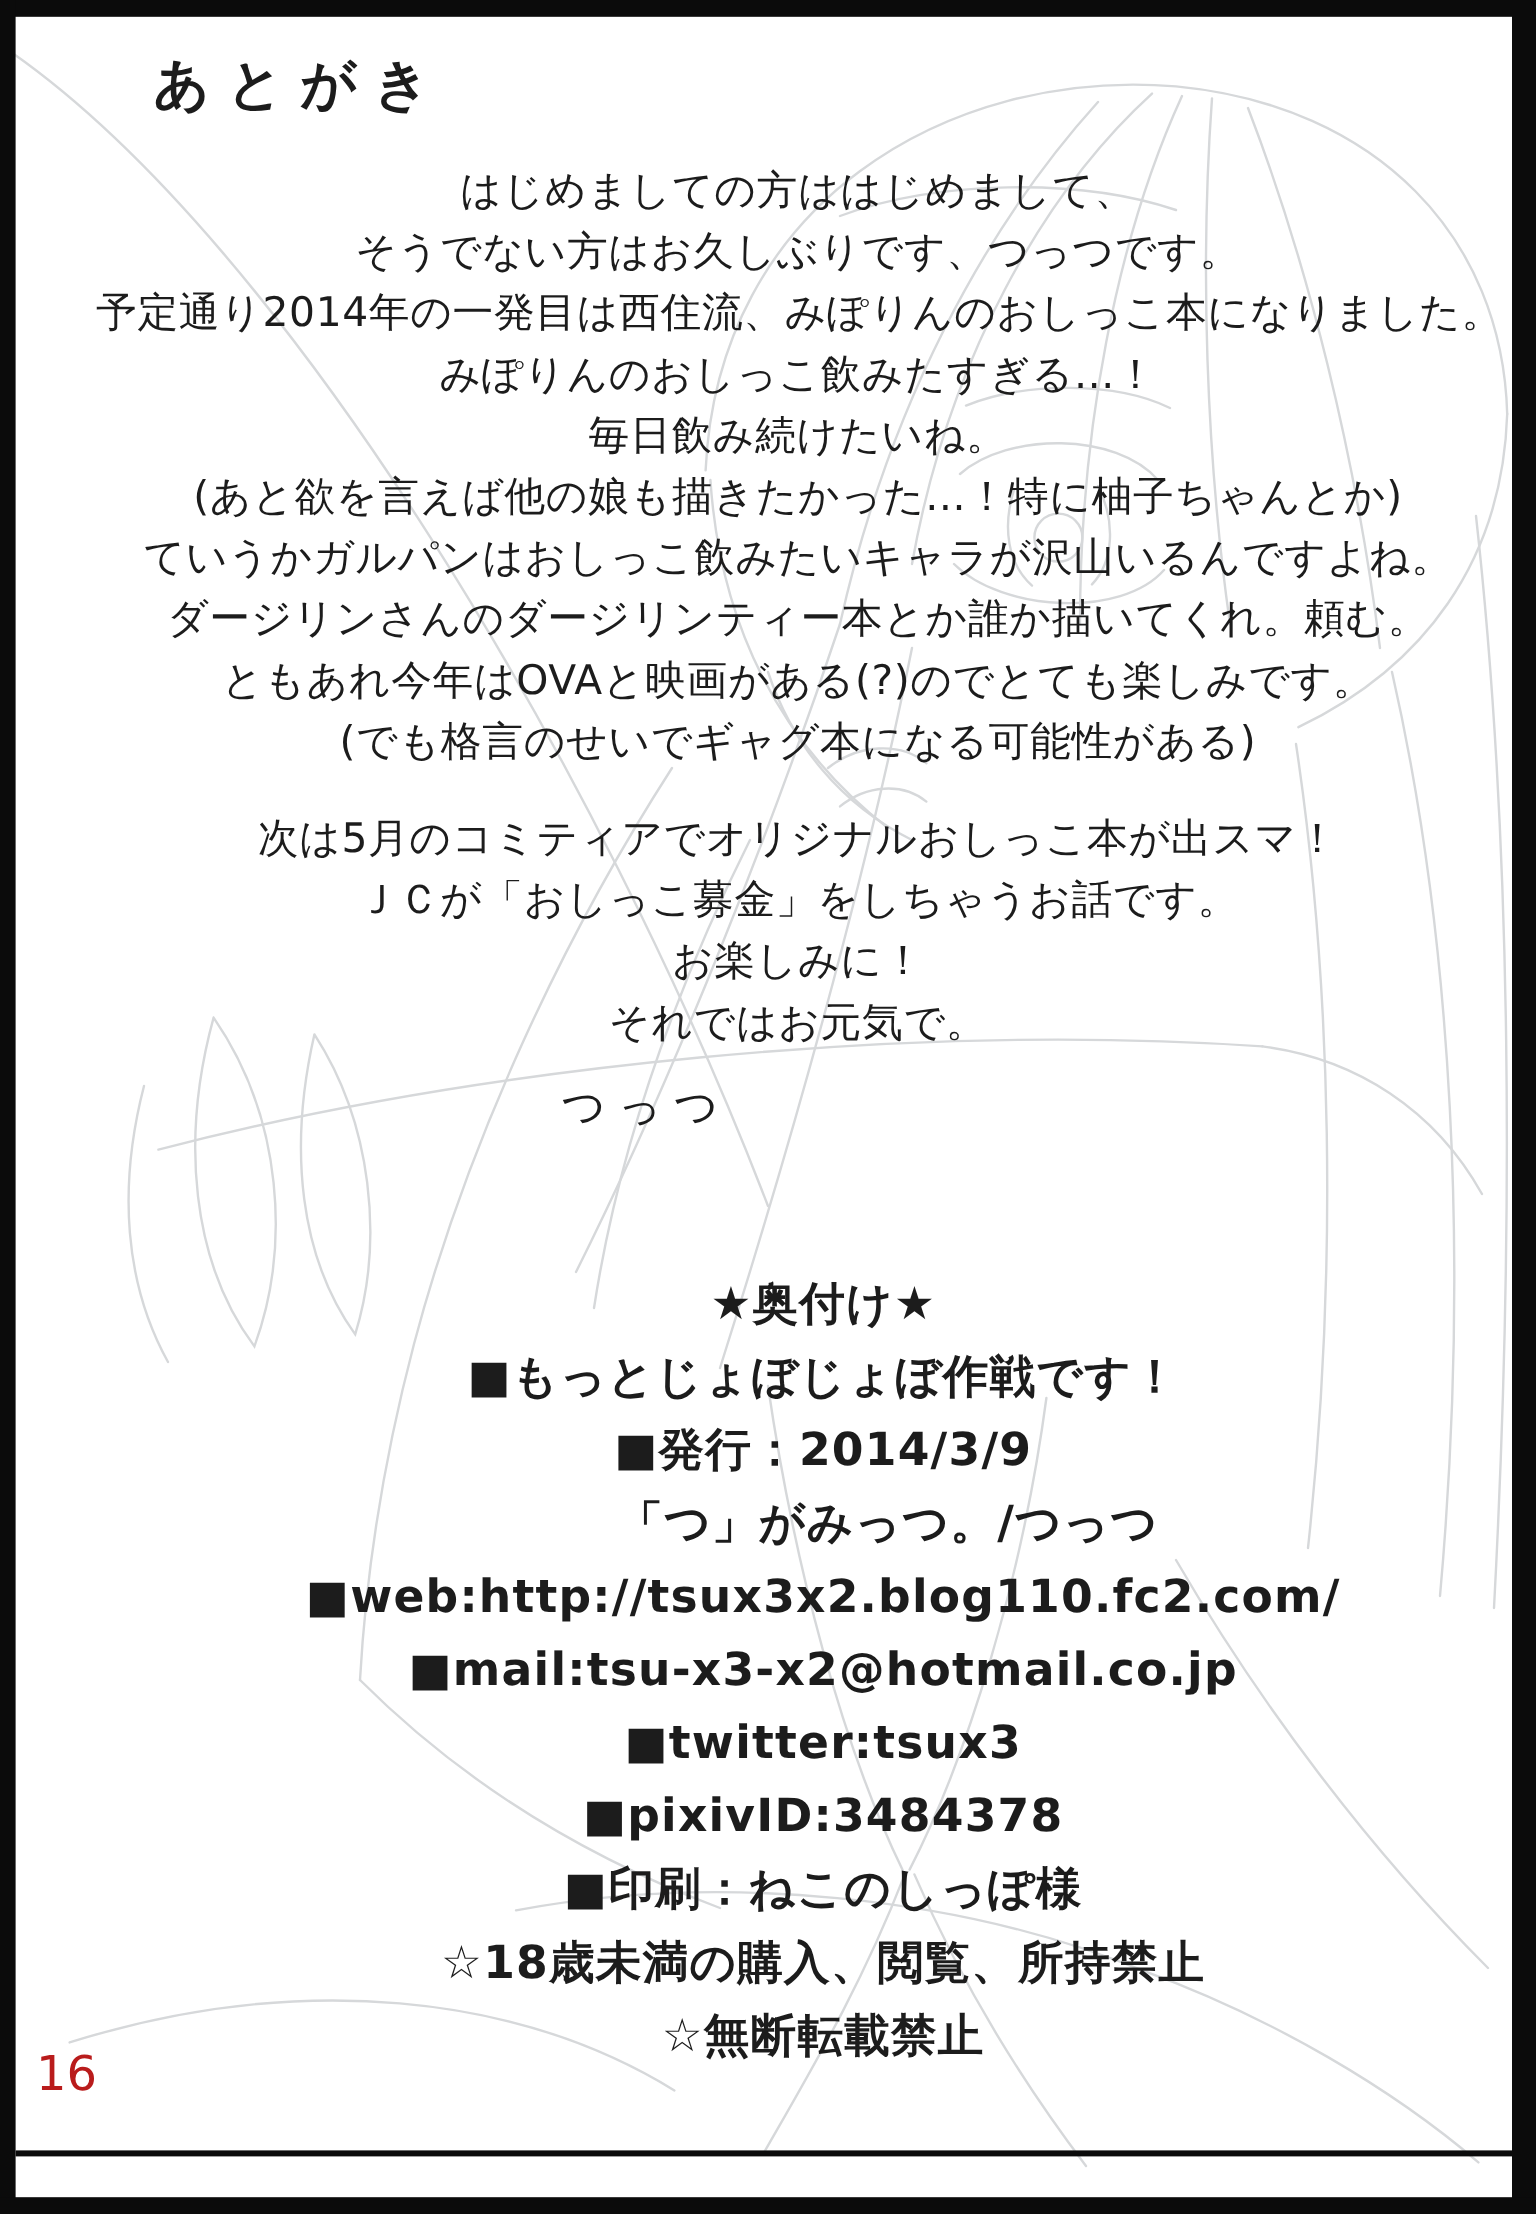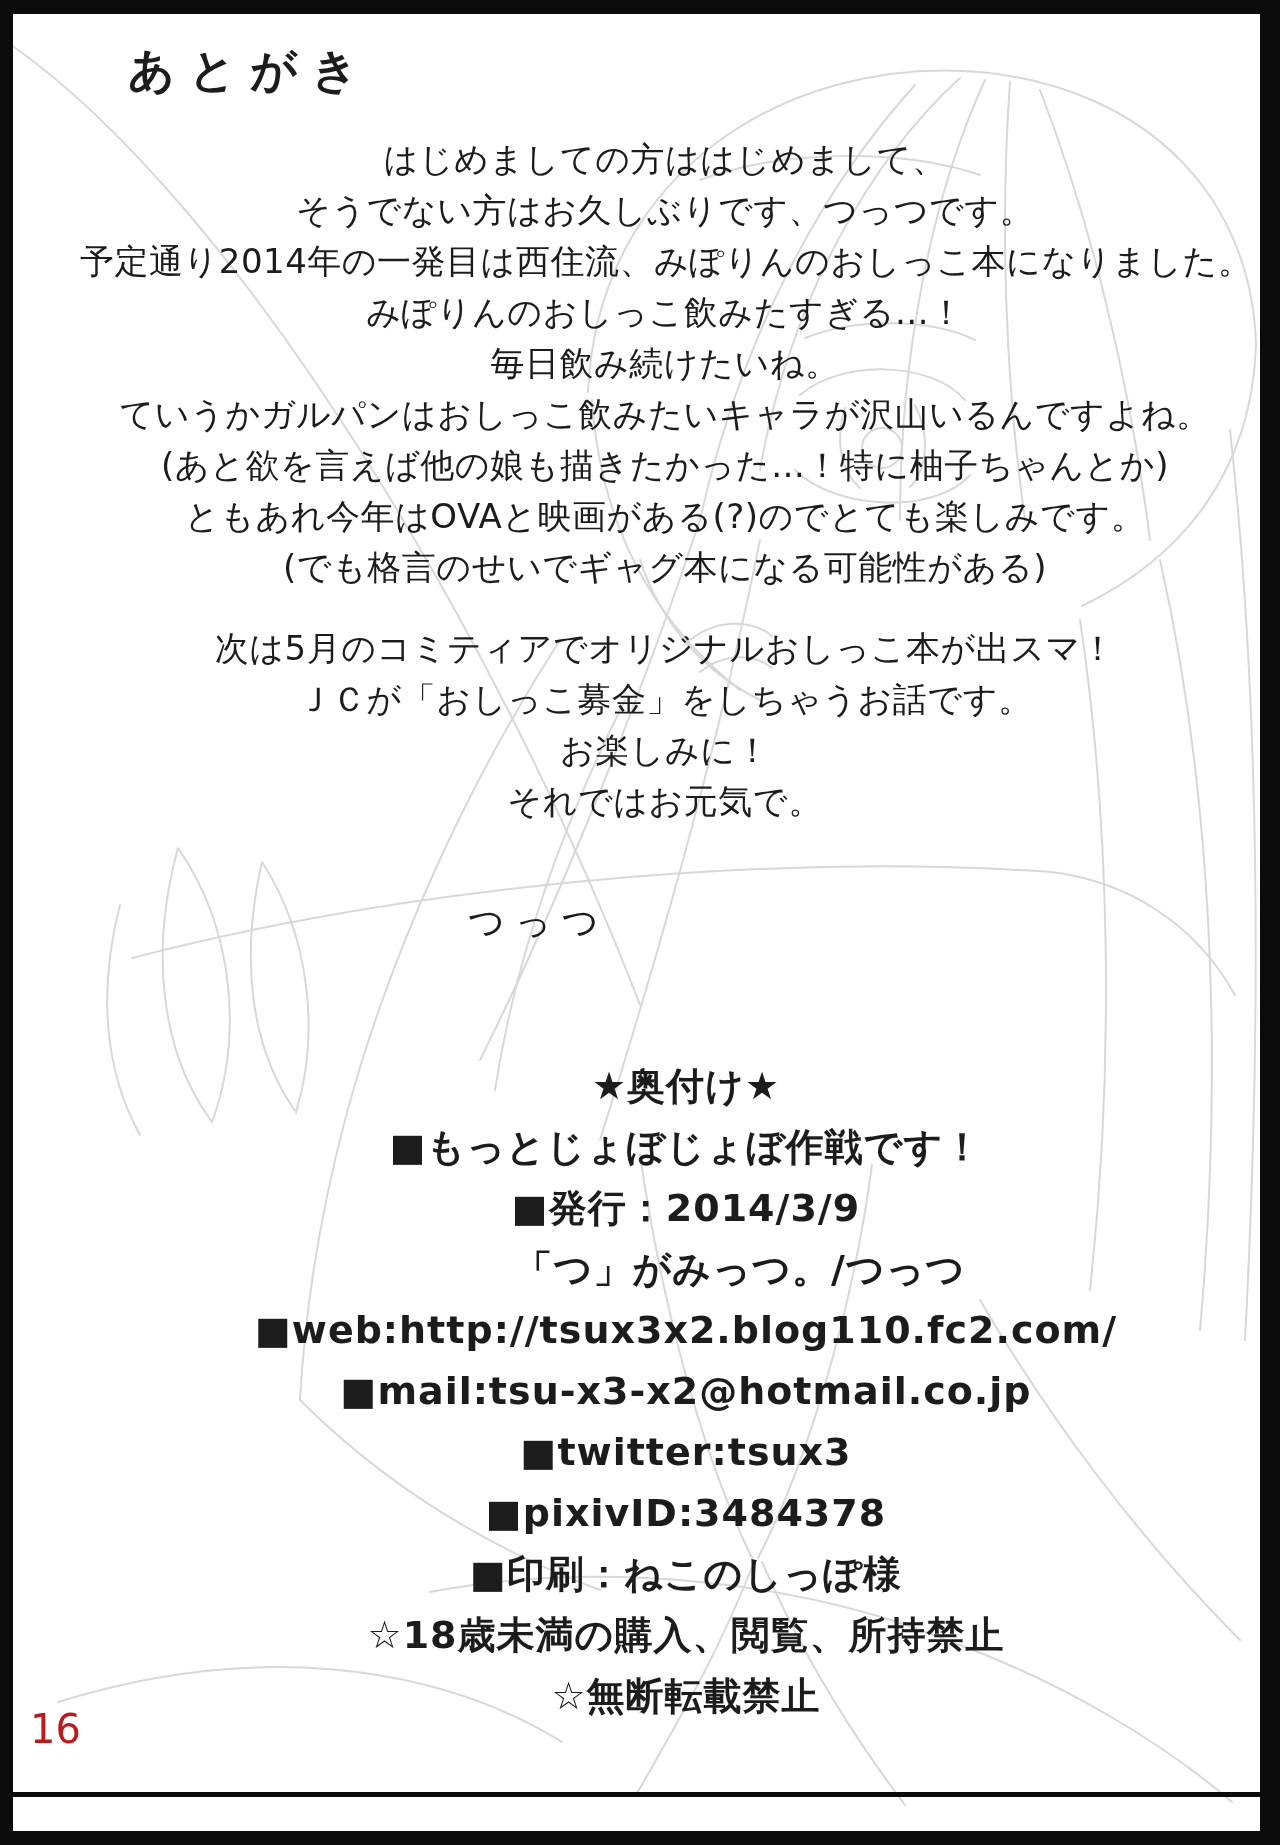--- a/index.html
+++ b/index.html
@@ -99,22 +99,23 @@
   <div class="border bottom"></div>
 
   <h1 class="title">あとがき</h1>
 
   <div class="body-text">
     <div class="line">はじめましての方ははじめまして、</div>
     <div class="line">そうでない方はお久しぶりです、つっつです。</div>
     <div class="line">予定通り2014年の一発目は西住流、みぽりんのおしっこ本になりました。</div>
     <div class="line">みぽりんのおしっこ飲みたすぎる…！</div>
     <div class="line">毎日飲み続けたいね。</div>
+    <div class="line">(あと欲を言えば他の娘も描きたかった…！特に柚子ちゃんとか)</div>
     <div class="line">ていうかガルパンはおしっこ飲みたいキャラが沢山いるんですよね。</div>
-    <div class="line">(あと欲を言えば他の娘も描きたかった…！特に柚子ちゃんとか)</div>
+    <div class="line">ダージリンさんのダージリンティー本とか誰か描いてくれ。頼む。</div>
     <div class="line">ともあれ今年はOVAと映画がある(?)のでとても楽しみです。</div>
     <div class="line">(でも格言のせいでギャグ本になる可能性がある)</div>
     <div class="line after-gap">次は5月のコミティアでオリジナルおしっこ本が出スマ！</div>
     <div class="line">ＪＣが「おしっこ募金」をしちゃうお話です。</div>
     <div class="line">お楽しみに！</div>
     <div class="line">それではお元気で。</div>
   </div>
 
   <div class="signature">つっつ</div>
 

